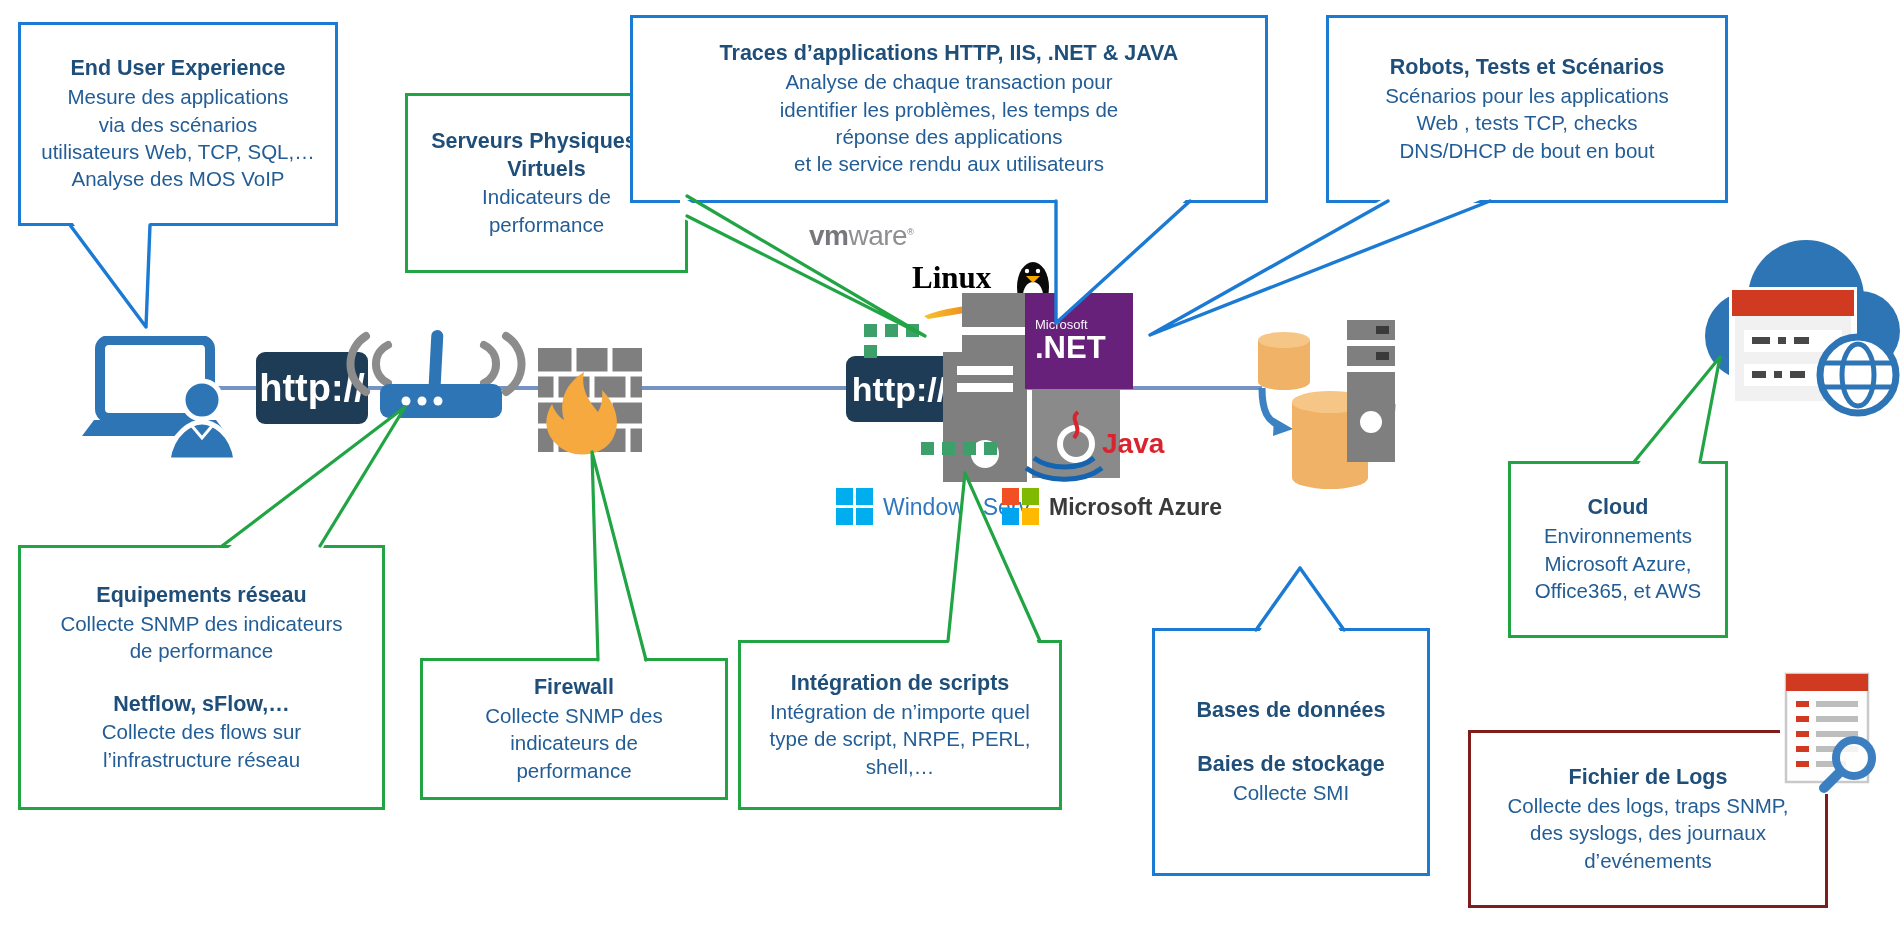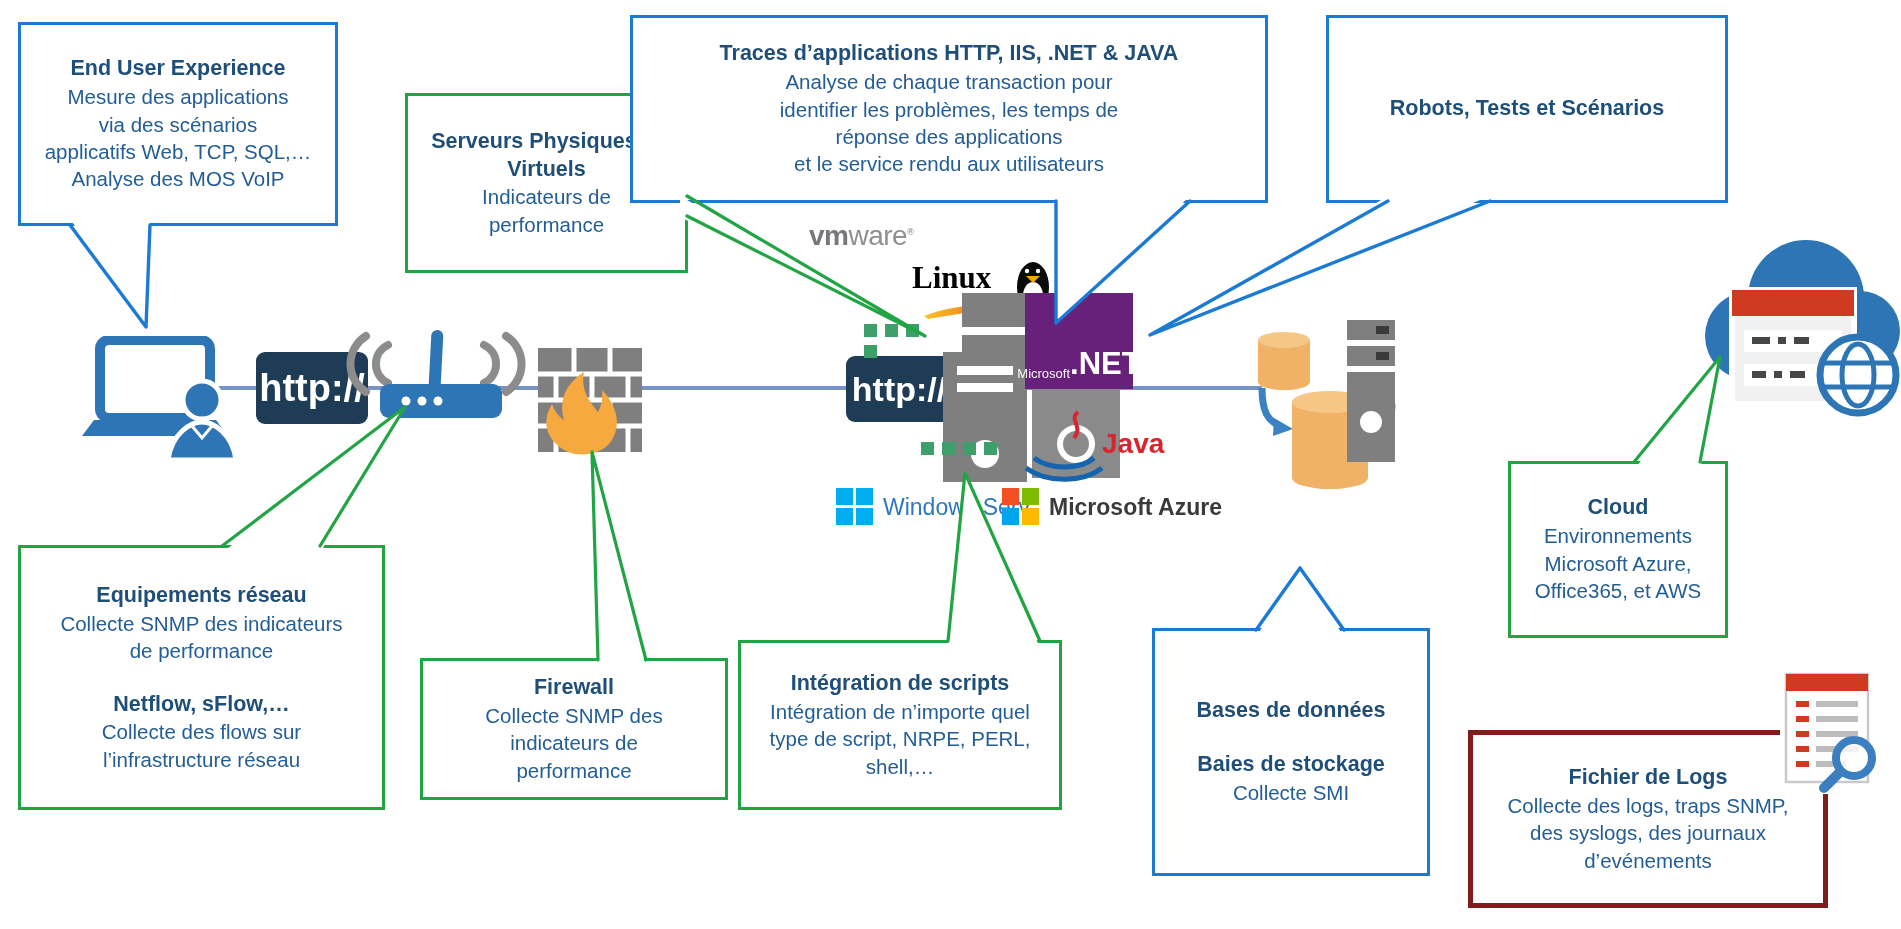--- a/index.html
+++ b/index.html
@@ -6,38 +6,38 @@
   .stage{position:relative;width:1901px;height:929px;background:#fff;overflow:hidden;
          font-family:"Liberation Sans",sans-serif;}
   .abs{position:absolute;}
   svg{display:block;}
   
   .callout{position:absolute;background:#fff;display:flex;flex-direction:column;
            justify-content:center;align-items:center;text-align:center;
            padding:6px 10px;box-sizing:border-box;}
   .callout.blue{border:3px solid #1b7ad4;}
   .callout.green{border:3px solid #21a443;}
-  .callout.red{border:5px solid #7f1d1d;}
+  .callout.red{border:3px solid #7f1d1d;}
   .bt{font-weight:bold;color:#1f4e79;font-size:21.5px;line-height:1.3;white-space:pre-line;}
   .bb{color:#235d96;font-size:20.5px;line-height:1.34;white-space:pre-line;}
   .gap{height:26px;}
   
   .httpbadge{position:absolute;background:#1e3c55;color:#fff;font-weight:bold;
              border-radius:9px;display:flex;align-items:center;justify-content:center;margin-left:10px;}
   
   .vmware{position:absolute;color:#77787c;font-size:28px;letter-spacing:-0.5px;margin-left:16px;}
   .vmware .b{font-weight:bold;}
   .vmware .r{font-weight:normal;color:#8e8f93;}
   .vmware sup{font-size:9px;}
   
   .linuxtxt{position:absolute;font-family:"Liberation Serif",serif;font-weight:bold;
             color:#000;font-size:31px;}
   
-  .dotnet{position:absolute;background:#68217a;color:#fff;display:flex;
-          align-items:flex-end;justify-content:center;padding:8px 10px;box-sizing:border-box;}
+  .dotnet{position:absolute;background:#68217a;color:#fff;display:flex;flex-direction:column;
+          align-items:flex-start;justify-content:center;padding:8px 10px;box-sizing:border-box;}
   .dotnet .small{font-size:13px;opacity:.95;}
   .dotnet .big{font-size:31px;font-weight:bold;line-height:1.05;}
   .javatxt{position:absolute;color:#d9232e;font-weight:bold;font-size:28px;}
   .logorow{position:absolute;display:flex;align-items:center;gap:9px;}
   .logorow .lbl{font-size:23px;}
   .winlbl{color:#2f77c0;}
   .azlbl{color:#3a3a3a;font-weight:bold;}
 </style>
 </head>
 <body>
@@ -236,41 +236,44 @@
       <ellipse cx="164" cy="149" rx="16" ry="31" fill="none" stroke="#2e75b6" stroke-width="5"></ellipse>
       <line x1="130" y1="137" x2="198" y2="137" stroke="#2e75b6" stroke-width="5"></line>
       <line x1="130" y1="161" x2="198" y2="161" stroke="#2e75b6" stroke-width="5"></line>
     </g>
   </svg>
 
   <div class="callout blue" style="left:18px;top:22px;width:320px;height:204px">
     <div class="bt">End User Experience</div>
     <div class="bb">Mesure des applications
 via des scénarios
-applicatifs Web, TCP, SQL,…
+utilisateurs Web, TCP, SQL,…
 Analyse des MOS VoIP</div>
   </div>
 
   <div class="callout green" style="left:405px;top:93px;width:283px;height:180px">
     <div class="bt">Serveurs Physiques et
 Virtuels</div>
     <div class="bb">Indicateurs de
 performance</div>
   </div>
 
   <div class="callout blue" style="left:630px;top:15px;width:638px;height:188px">
     <div class="bt">Traces d’applications HTTP, IIS, .NET &amp; JAVA</div>
     <div class="bb">Analyse de chaque transaction pour
 identifier les problèmes, les temps de
 réponse des applications
 et le service rendu aux utilisateurs</div>
   </div>
 
   <div class="callout blue" style="left:1326px;top:15px;width:402px;height:188px">
     <div class="bt">Robots, Tests et Scénarios</div>
+    <div class="bb">Scénarios pour les applications
+Web , tests TCP, checks
+DNS/DHCP de bout en bout</div>
   </div>
 
   <div class="callout green" style="left:18px;top:545px;width:367px;height:265px">
     <div class="bt">Equipements réseau</div>
     <div class="bb">Collecte SNMP des indicateurs
 de performance</div>
     <div class="gap"></div>
     <div class="bt">Netflow, sFlow,…</div>
     <div class="bb">Collecte des flows sur
 l’infrastructure réseau</div>

